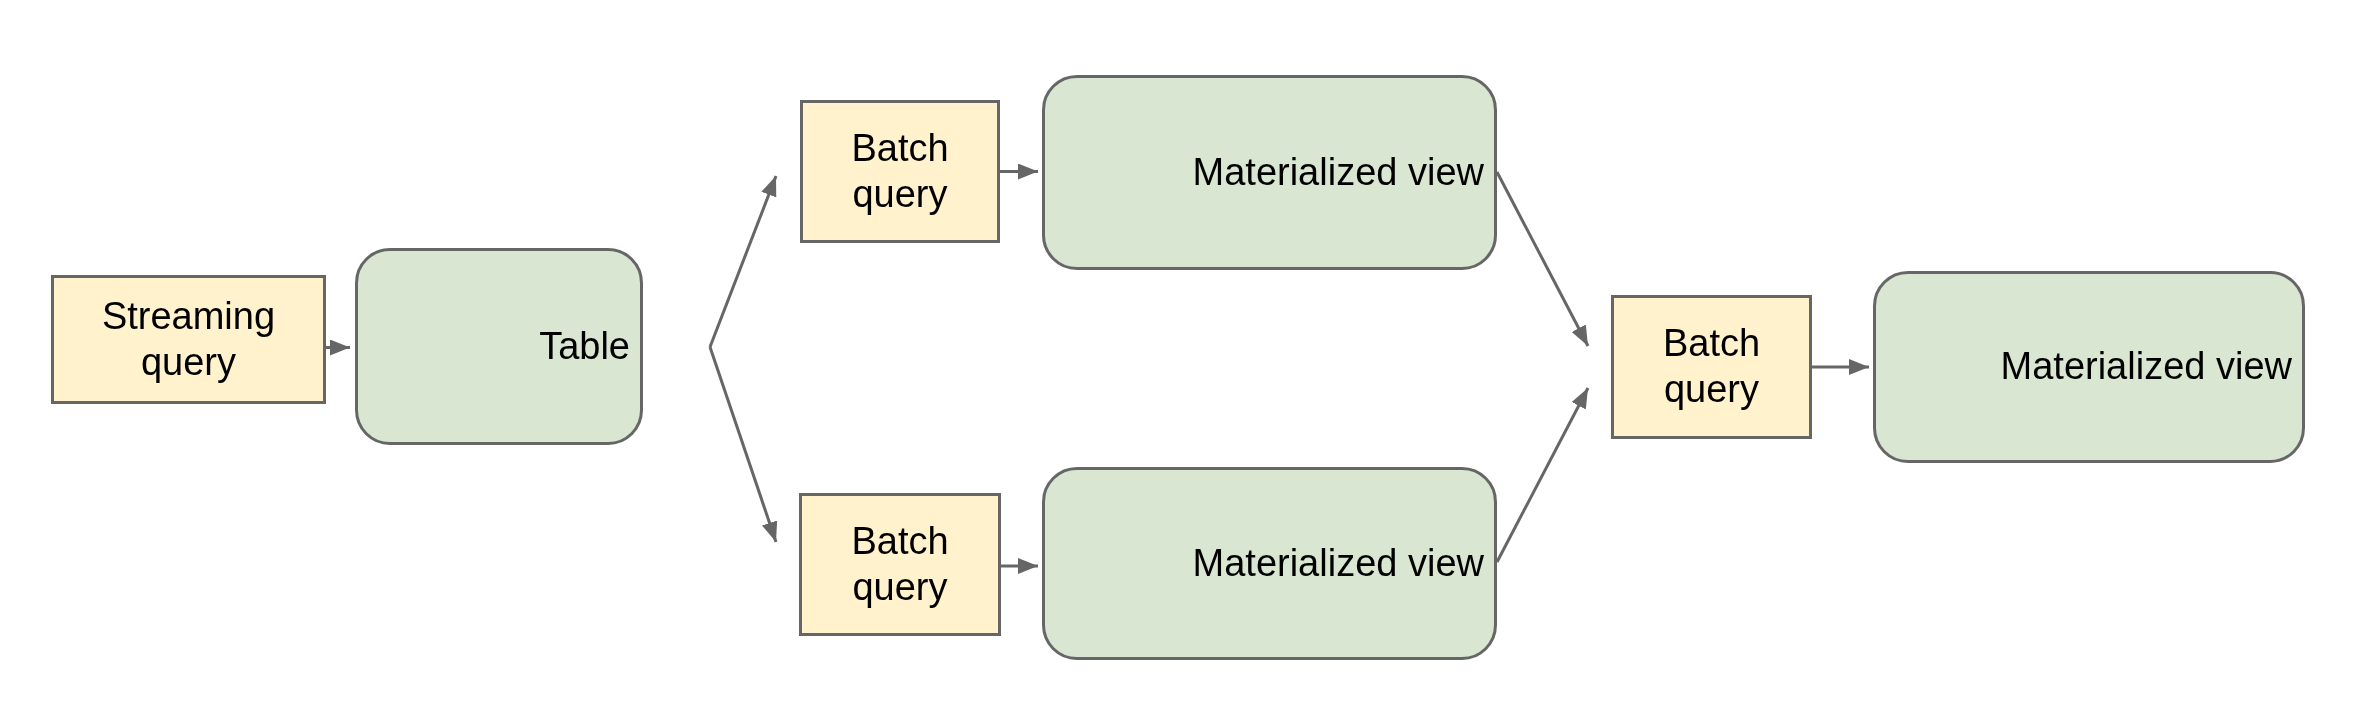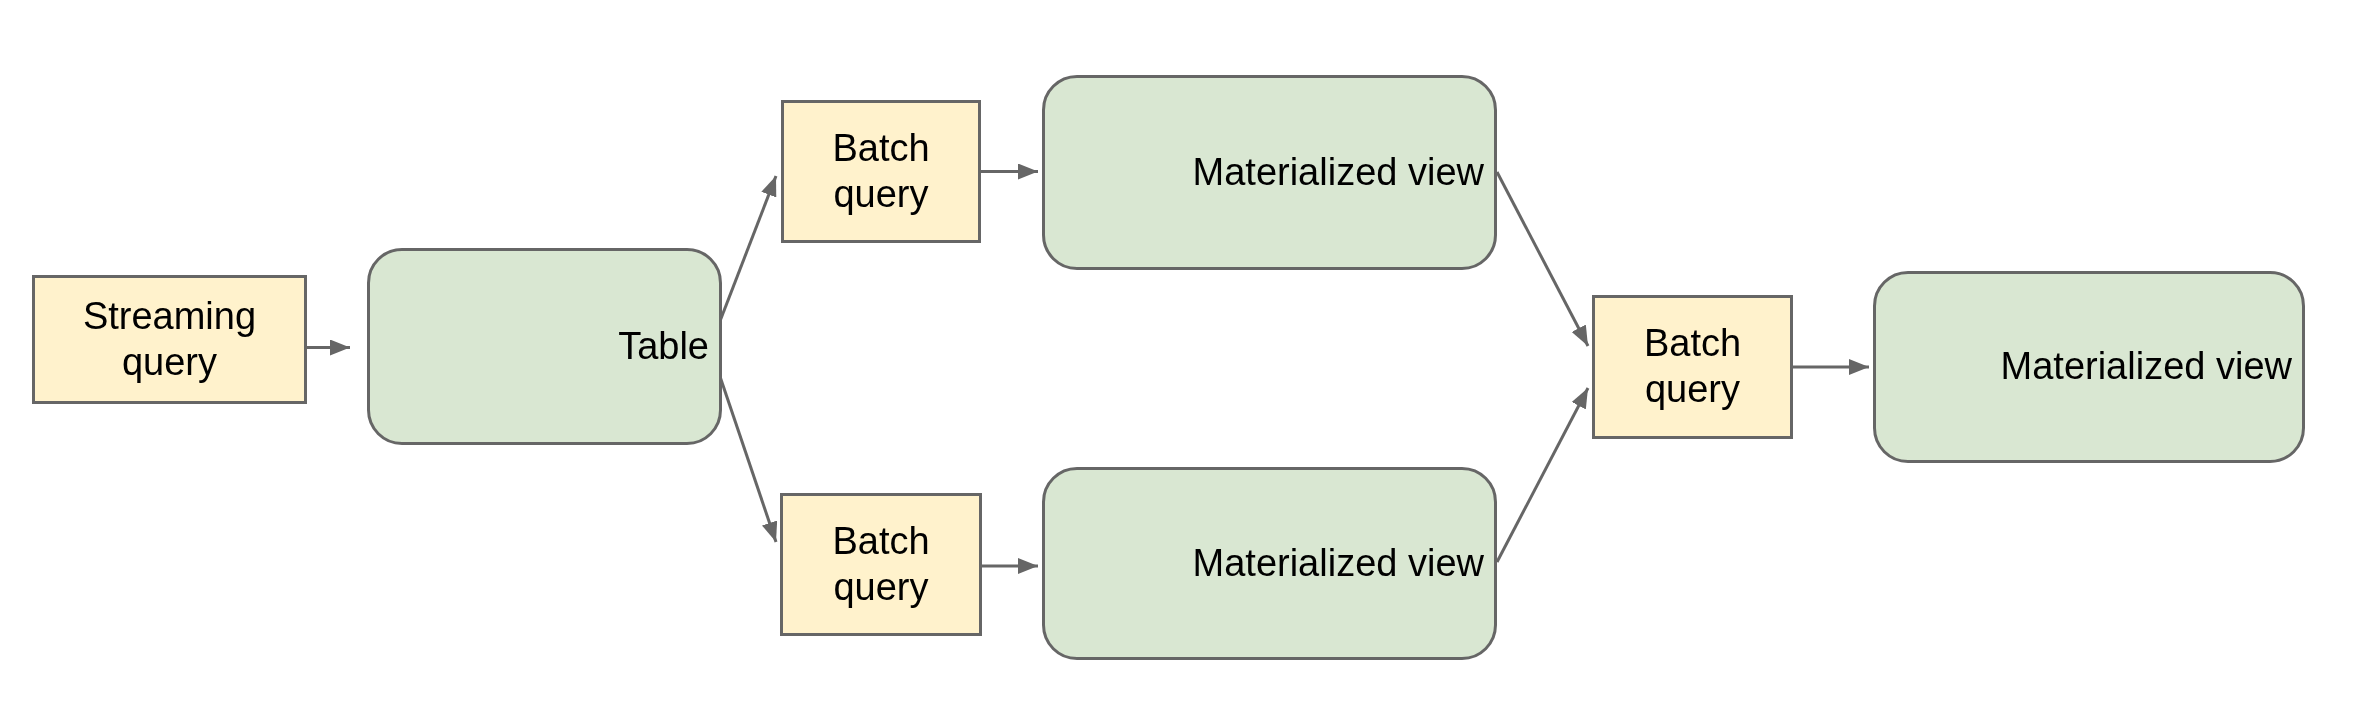--- a/index.html
+++ b/index.html
@@ -36,29 +36,30 @@
     text-align: center;
     font-size: 38px;
     line-height: 1.2;
     color: var(--text-col);
     border: 3px solid var(--border-col);
     padding: 4px 10px;
   }
   .node.process {
     background: var(--process-fill);
     border-radius: 0;
+    margin-left: 19px;
   }
   .node.data {
     background: var(--data-fill);
     border-radius: 35px;
     justify-content: flex-end;
   }
   
   .n-streaming     { left: 32px;   top: 275px; width: 275px; height: 129px; }
-  .n-table         { left: 367px;  top: 248px; width: 355px; height: 197px; }
+  .n-table         { left: 355px;  top: 248px; width: 288px; height: 197px; }
   .n-batch-top     { left: 781px;  top: 100px; width: 200px; height: 143px; }
   .n-mv-top        { left: 1042px; top: 75px;  width: 455px; height: 195px; }
   .n-batch-bottom  { left: 780px;  top: 493px; width: 202px; height: 143px; }
   .n-mv-bottom     { left: 1042px; top: 467px; width: 455px; height: 193px; }
   .n-batch-right   { left: 1592px; top: 295px; width: 201px; height: 144px; }
   .n-mv-final      { left: 1873px; top: 271px; width: 432px; height: 192px; }
 </style>
 </head>
 <body>
 

